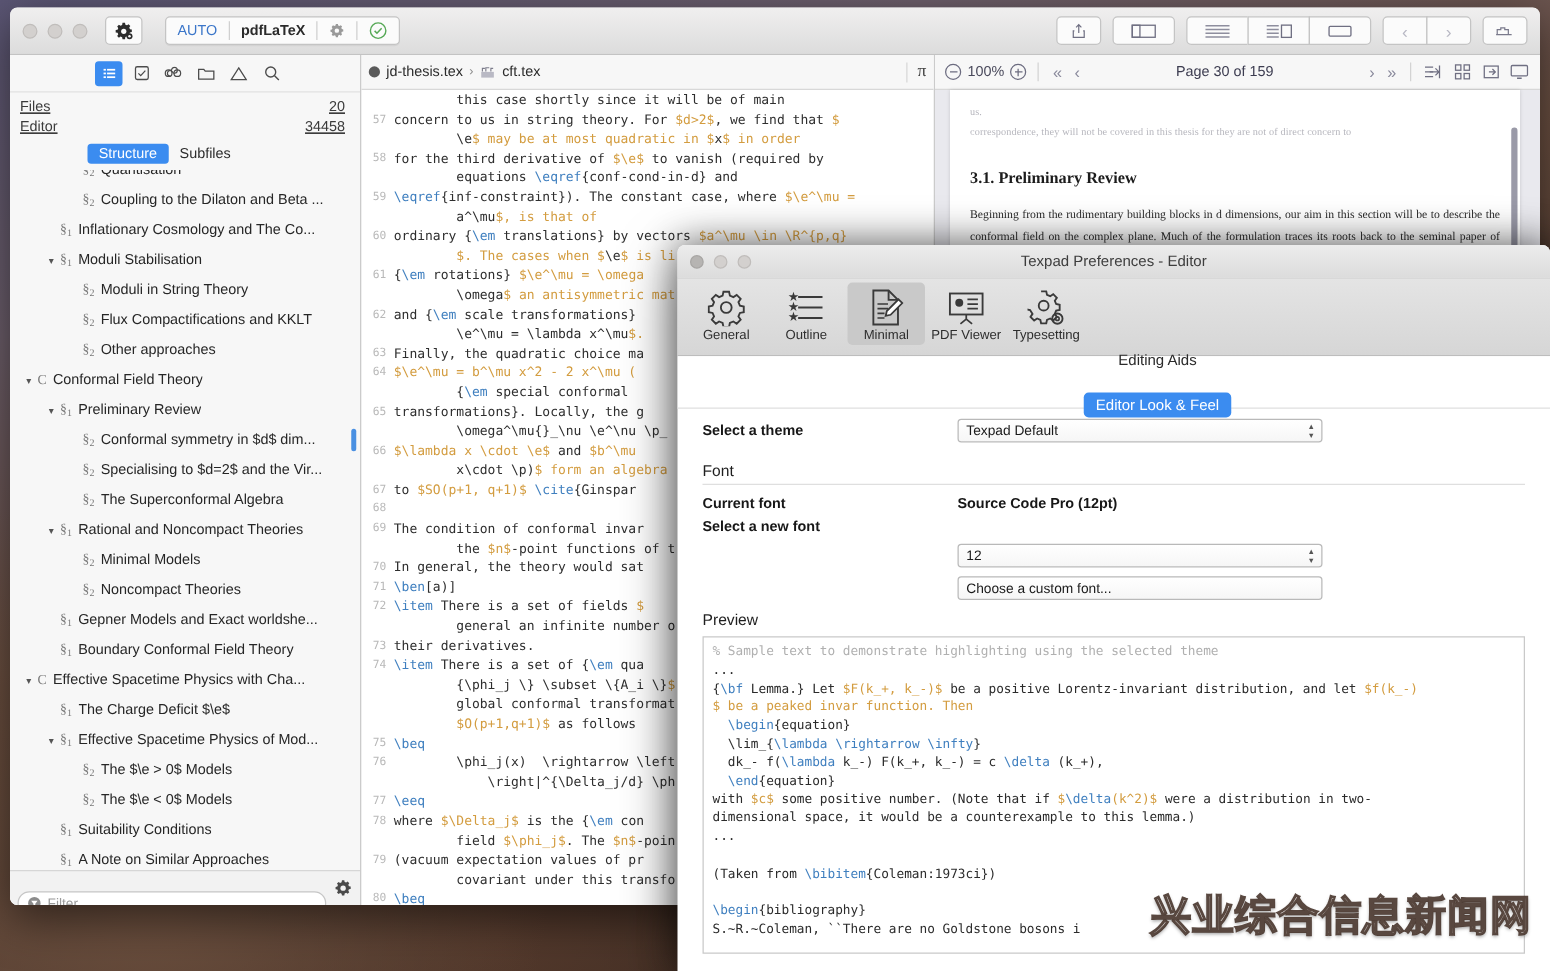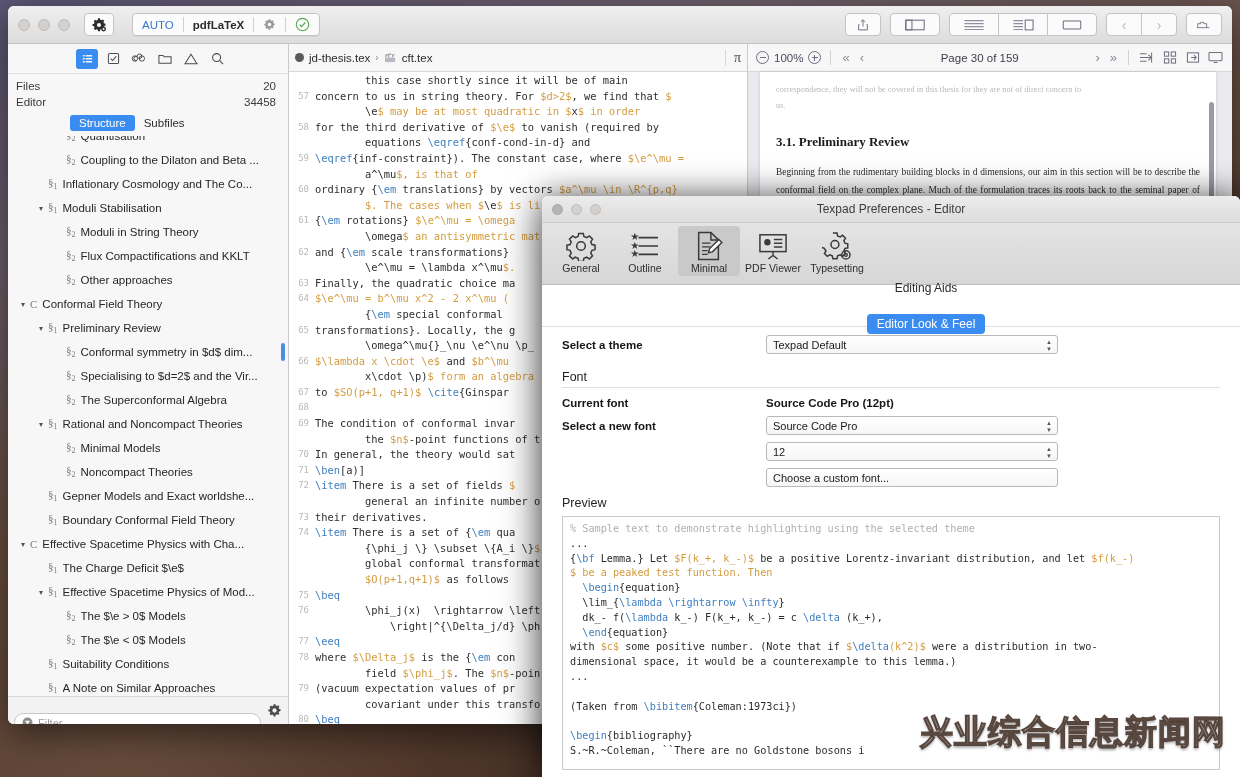--- a/index.html
+++ b/index.html
@@ -466,21 +466,21 @@
           </svg>
         </div>
         <div class="si">
           <svg width="13" height="13" viewBox="0 0 14 14">
             <circle cx="6" cy="6" r="4.3" fill="none" stroke="#4c4c4c" stroke-width="1.2"></circle>
             <path d="M9.3 9.3L13 13" stroke="#4c4c4c" stroke-width="1.2"></path>
           </svg>
         </div>
       </div>
 
-      <div style="padding-top:4px;">
+      <div style="padding-top:4px;text-decoration:underline;">
         <div class="stat-row">
           <span>Files</span>
           <span class="v">20</span>
         </div>
         <div class="stat-row">
           <span>Editor</span>
           <span class="v">34458</span>
         </div>
       </div>
 
@@ -684,22 +684,22 @@
         </div>
         <div class="pti">
           <svg width="15" height="13" viewBox="0 0 16 14">
             <rect x="1" y="1.5" width="14" height="9" rx="1" fill="none" stroke="#6f6f82" stroke-width="1.1"></rect>
             <path d="M6 12.5h4" stroke="#6f6f82" stroke-width="1.1"></path>
           </svg>
         </div>
       </div>
 
       <div id="pdf-page">
+        <div class="pdf-faint">us.</div>
         <div class="pdf-faint">correspondence, they will not be covered in this thesis for they are not of direct concern to</div>
-        <div class="pdf-faint">us.</div>
         <div class="pdf-h">3.1.  Preliminary Review</div>
         <div class="pdf-p">Beginning from the rudimentary building blocks in d dimensions, our aim in this section will be to describe the conformal field on the complex plane. Much of the formulation traces its roots back to the seminal paper of Belavin, Polyakov and Zamalodchikov, henceforth referred</div>
         <div id="pdf-scroll"></div>
       </div>
     </div>
   </div>
 </div>
 
 <div id="prefs">
   <div id="prefs-title">
@@ -792,27 +792,20 @@
       </div>
     </div>
 
     <div class="grp-title" style="margin-top:10px;">Font</div>
     <div class="frow">
       <div class="flabel">Current font</div>
       <div class="fval">Source Code Pro (12pt)</div>
     </div>
     <div class="frow">
       <div class="flabel">Select a new font</div>
-      <div class="ctrl">
-        <span>Source Code Pro</span>
-        <span class="stepper">
-            <span>▲</span>
-            <span>▼</span>
-          </span>
-      </div>
     </div>
     <div class="frow">
       <div class="ctrl indent">
         <span>12</span>
         <span class="stepper">
             <span>▲</span>
             <span>▼</span>
           </span>
       </div>
     </div>
@@ -820,21 +813,21 @@
       <div class="ctrl btn indent">
         <span>Choose a custom font...</span>
       </div>
     </div>
 
     <div id="preview-wrap">
       <div style="font-size:12.5px;color:#1f1f1f;">Preview</div>
       <div id="preview-box"><span class="pv-cmt">% Sample text to demonstrate highlighting using the selected theme</span>
 ...
 {<span class="kw">\bf</span> Lemma.} Let <span class="mth">$F(k_+, k_-)$</span> be a positive Lorentz-invariant distribution, and let <span class="mth">$f(k_-)</span>
-<span class="mth">$ be a peaked test function. Then</span>
+<span class="mth">$ be a peaked invar function. Then</span>
   <span class="kw">\begin</span>{equation}
   \lim_{<span class="kw">\lambda</span> <span class="kw">\rightarrow</span> <span class="kw">\infty</span>}
   dk_- f(<span class="kw">\lambda</span> k_-) F(k_+, k_-) = c <span class="kw">\delta</span> (k_+),
   <span class="kw">\end</span>{equation}
 with <span class="mth">$c$</span> some positive number. (Note that if <span class="mth">$<span class="kw">\delta</span>(k^2)$</span> were a distribution in two-
 dimensional space, it would be a counterexample to this lemma.)
 ...
 
 (Taken from <span class="kw">\bibitem</span>{Coleman:1973ci})
 

